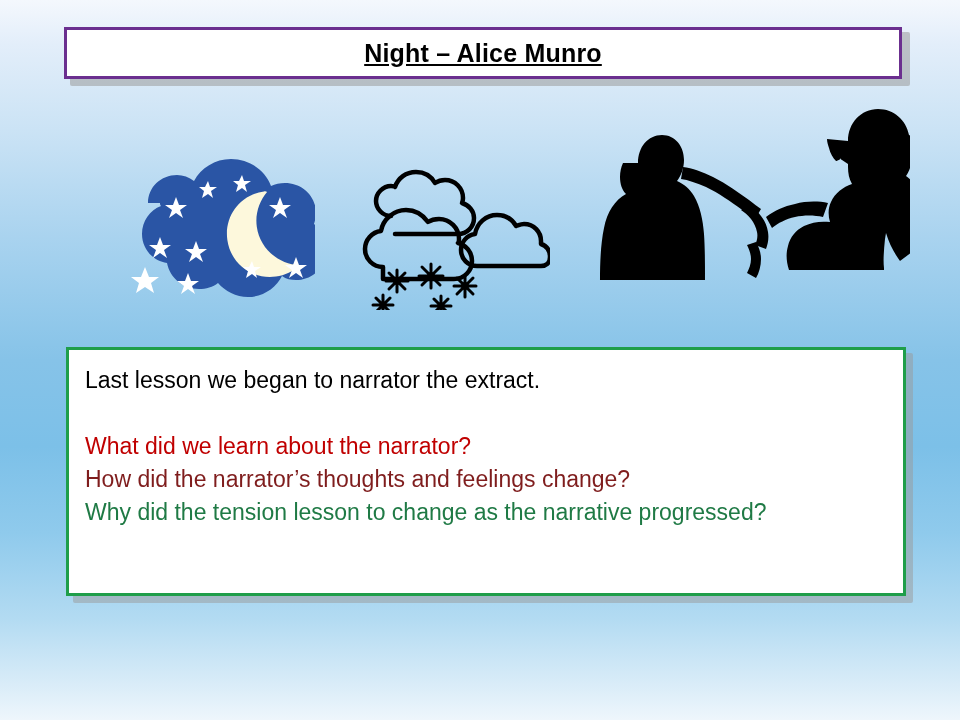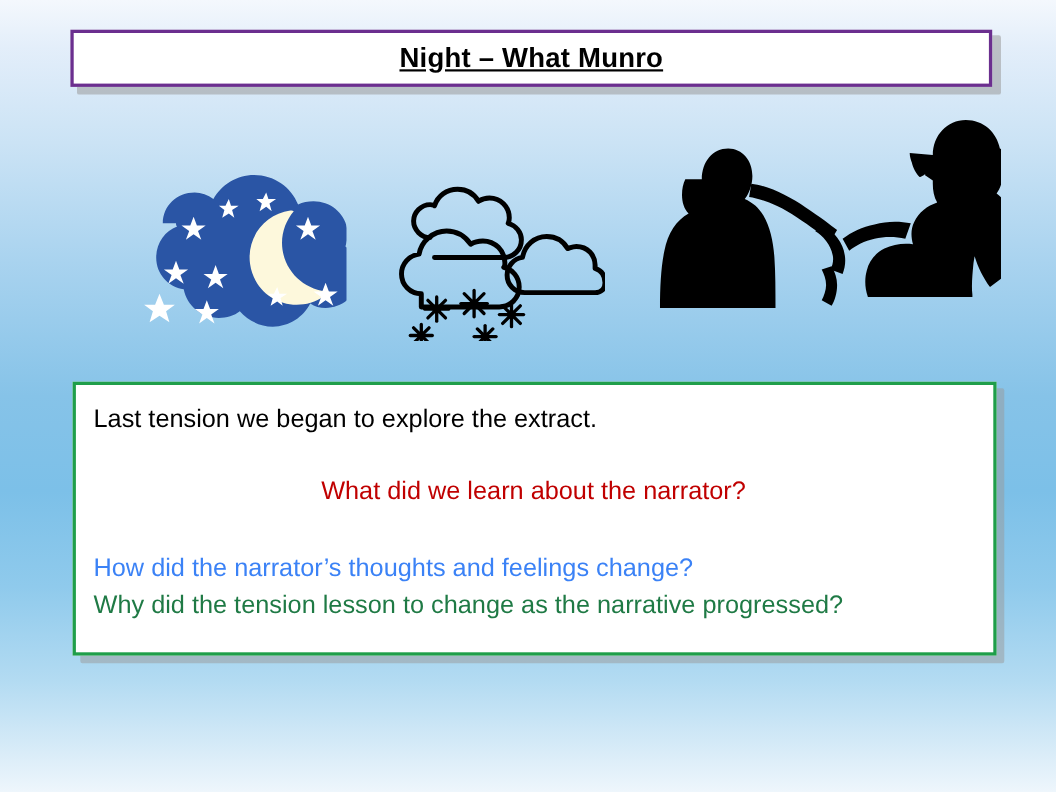--- a/index.html
+++ b/index.html
@@ -111,32 +111,32 @@
   }
   .line {
     font-size: 23px;
     line-height: 33px;
     color: #000000;
     white-space: pre-wrap;
   }
   .line.spacer {
     height: 33px;
   }
-  .q-red { color: #c00000; text-align: center; }
-  .q-brown { color: #3b82f6; margin-top: 37px; }
+  .q-red { color: #c00000; }
+  .q-brown { color: #7f1d1d; }
   .q-green { color: #1f7a45; }
 </style>
 </head>
 <body>
 
 <div class="slide">
 
   <div class="title-shadow"></div>
   <div class="title-box">
-    <span class="title-text">Night – What Munro</span>
+    <span class="title-text">Night – Alice Munro</span>
   </div>
 
   <div class="images">
 
     <div class="img-night">
       <svg width="215" height="165" viewBox="0 0 215 165" xmlns="http://www.w3.org/2000/svg">
         <g fill="#2a55a5">
           <path d="M48 58c0-16 13-28 29-28 6 0 12 2 17 6 7-13 21-22 37-22 18 0 34 11 40 27 4-2 9-3 14-3 17 0 31 13 31 30 0 4-1 8-2 11 8 6 13 15 13 25 0 17-14 31-31 31-5 0-10-1-14-4-6 12-19 21-34 21-12 0-23-6-30-14-5 4-12 6-19 6-16 0-29-11-32-26-14-2-25-14-25-29 0-13 8-24 19-28-1-1-1-2-1-3z"></path>
         </g>
 
@@ -222,20 +222,20 @@
           <path d="M296 6c10 2 19 9 23 19 2 5 3 11 2 17-1 9-6 17-12 23l-3 4c5 3 9 8 11 14 3 8 2 17-2 24l-13-6c3-5 4-11 2-16-2-5-6-9-11-11l2-10c5-5 9-11 10-18 1-6 0-12-3-17-2-5-6-9-11-12l5-11z"></path>
 
           <path d="M243 112c-9-2-19-2-28 0-9 2-17 6-23 11l-6-11c8-6 18-11 29-13 11-3 23-3 33-1l-5 14z"></path>
         </g>
       </svg>
     </div>
   </div>
 
   <div class="body-shadow"></div>
   <div class="body-box">
-    <div class="line">Last tension we began to explore the extract.</div>
+    <div class="line">Last lesson we began to narrator the extract.</div>
     <div class="line spacer"></div>
     <div class="line q-red">What did we learn about the narrator?</div>
     <div class="line q-brown">How did the narrator’s thoughts and feelings change?</div>
     <div class="line q-green">Why did the tension lesson to change as the narrative progressed?</div>
   </div>
 
 </div>
 
 </body></html>

